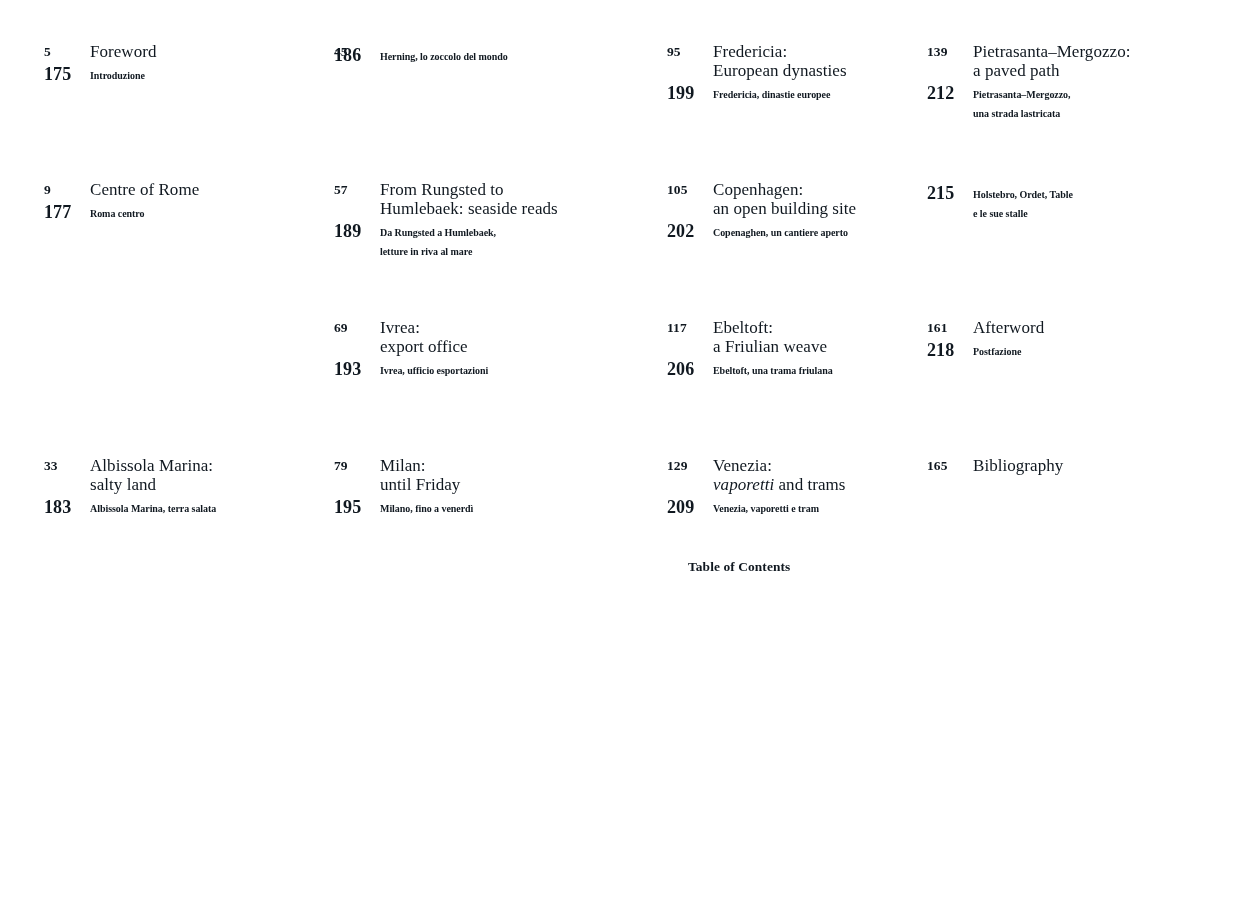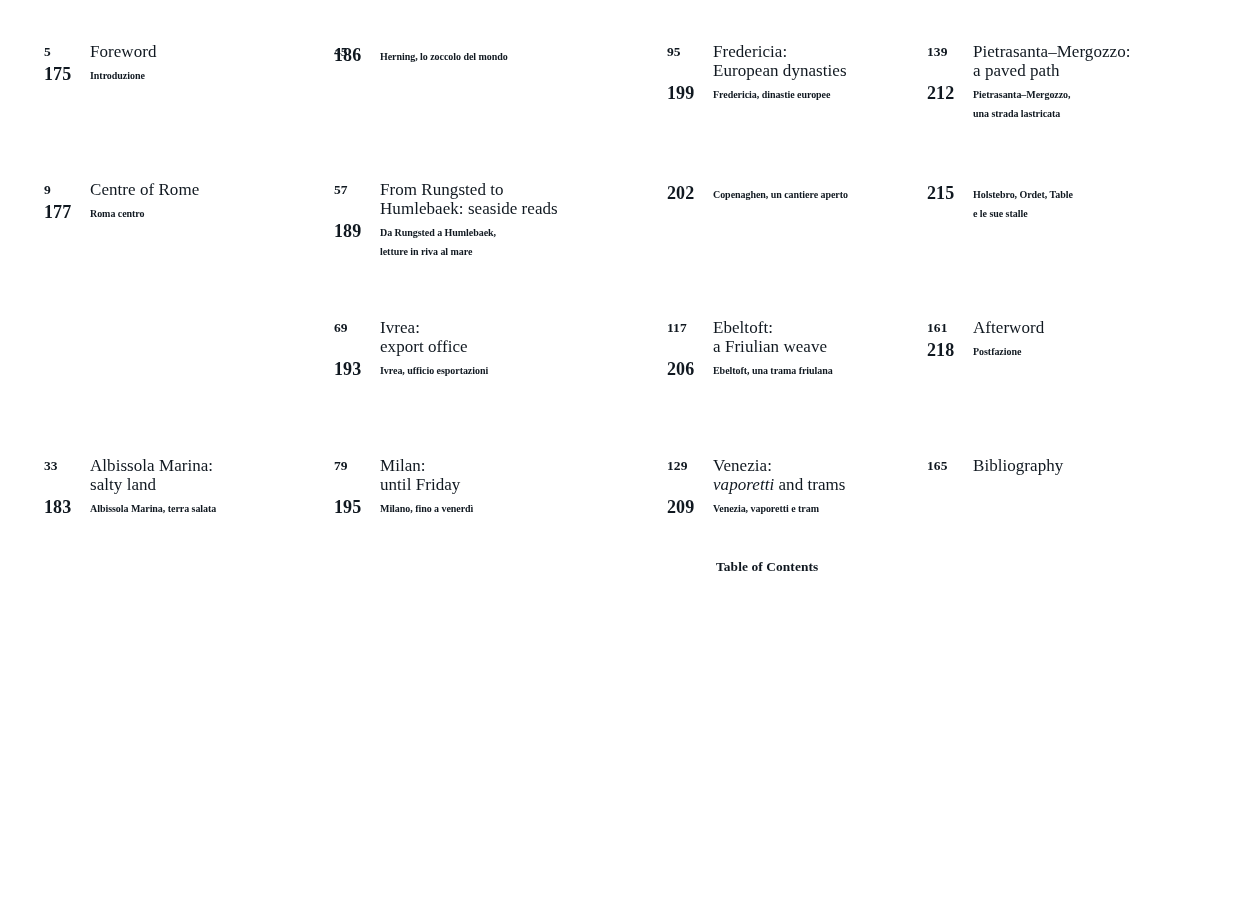--- a/index.html
+++ b/index.html
@@ -89,21 +89,20 @@
 
   
   .caption {
     position: absolute;
     left: 688px;
     top: 559px;
     font-size: 13.4px;
     font-weight: bold;
     letter-spacing: 0.1px;
     line-height: 16px;
-    margin-left: 28px;
   }
 </style>
 </head>
 <body>
 
 <div class="page">
 
   <div class="grid">
 
     <div class="cell row-1">
@@ -170,20 +169,25 @@
 Humlebaek: seaside reads</span>
       </span>
       <span class="entry-it">
         <span class="num-it">189</span>
         <span class="title-it">Da Rungsted a Humlebaek,
 letture in riva al mare</span>
       </span>
     </div>
 
     <div class="cell row-2">
+      <span class="entry-en">
+        <span class="num-en">105</span>
+        <span class="title-en">Copenhagen:
+an open building site</span>
+      </span>
       <span class="entry-it">
         <span class="num-it">202</span>
         <span class="title-it">Copenaghen, un cantiere aperto</span>
       </span>
     </div>
 
     <div class="cell row-2">
       <span class="entry-it">
         <span class="num-it">215</span>
         <span class="title-it">Holstebro, Ordet, Table

